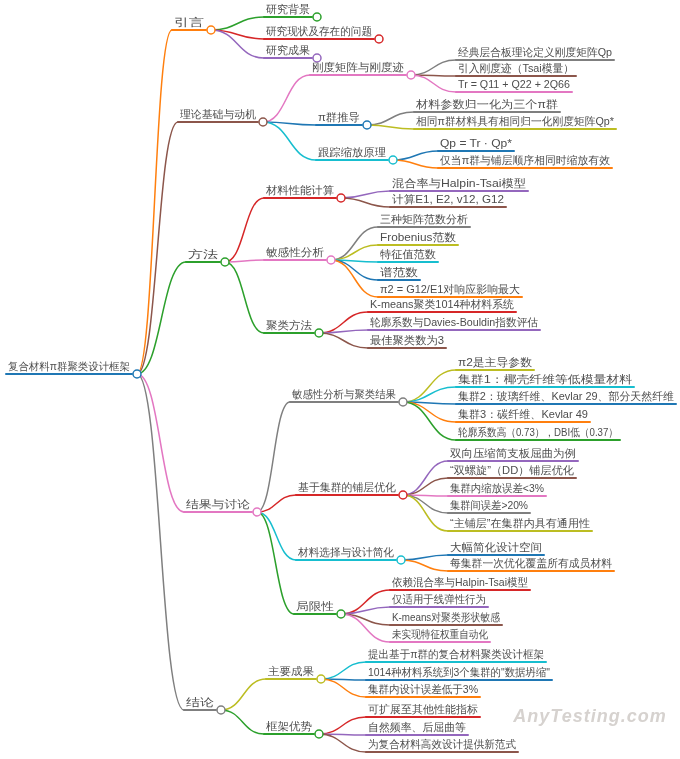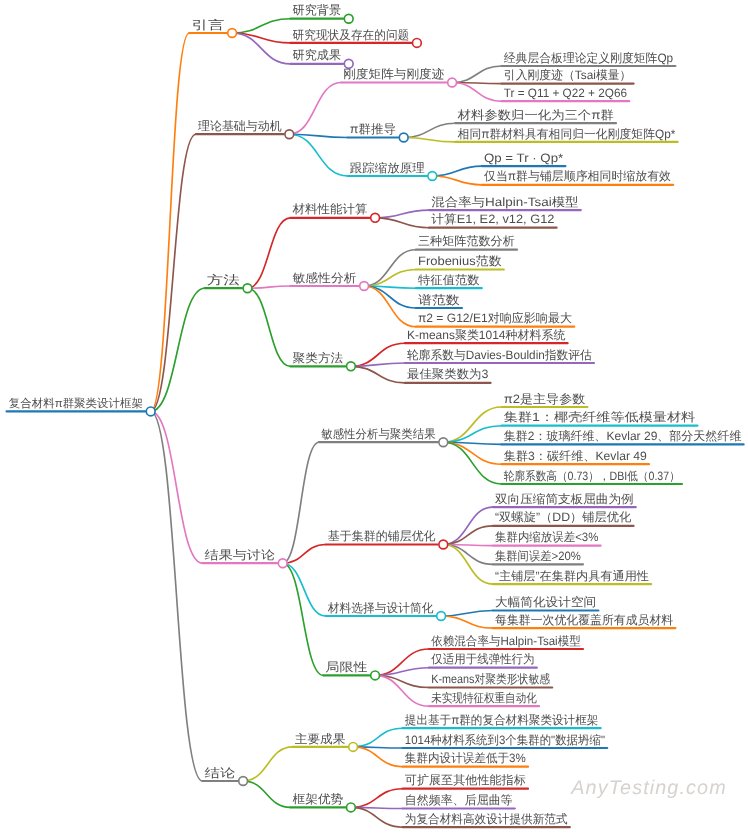--- a/index.html
+++ b/index.html
@@ -11,21 +11,21 @@
   svg{position:absolute;left:0;top:0;}
   svg text{font-family:"Liberation Sans", sans-serif;}
   .watermark{
     position:absolute;left:505px;top:707px;width:170px;
     text-align:center;pointer-events:none;line-height:1.05;
   }
   .watermark .wm-title{
     font-size:27px;font-weight:bold;letter-spacing:2px;color:#d9d5d2;
   }
   .watermark .wm-sub{
-    font-size:18px;font-style:italic;font-weight:normal;color:#d6d2cf;letter-spacing:1px;
+    font-size:18px;font-style:italic;font-weight:bold;color:#d6d2cf;letter-spacing:1px;
   }
 </style>
 </head>
 <body>
 
 <div class="stage">
   <svg width="680" height="759" viewBox="0 0 680 759">
       <g>
         <path d="M 137 374 C 154.5 374, 154.5 30, 172 30" fill="none" stroke="#ff7f0e" stroke-width="1.5"></path>
         <path d="M 211 30 C 237.5 30, 237.5 17, 264 17" fill="none" stroke="#2ca02c" stroke-width="1.5"></path>

